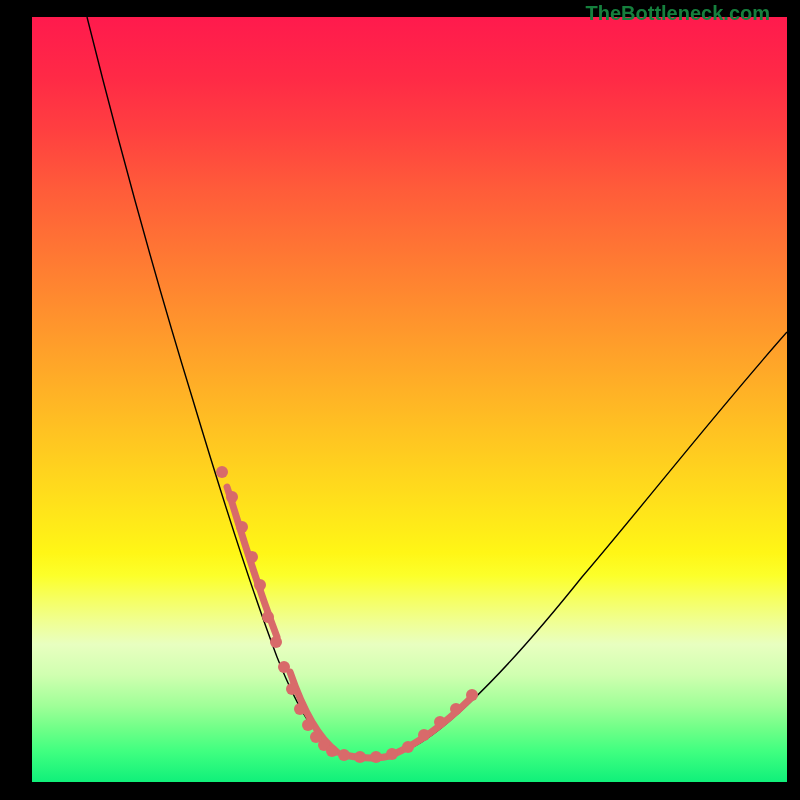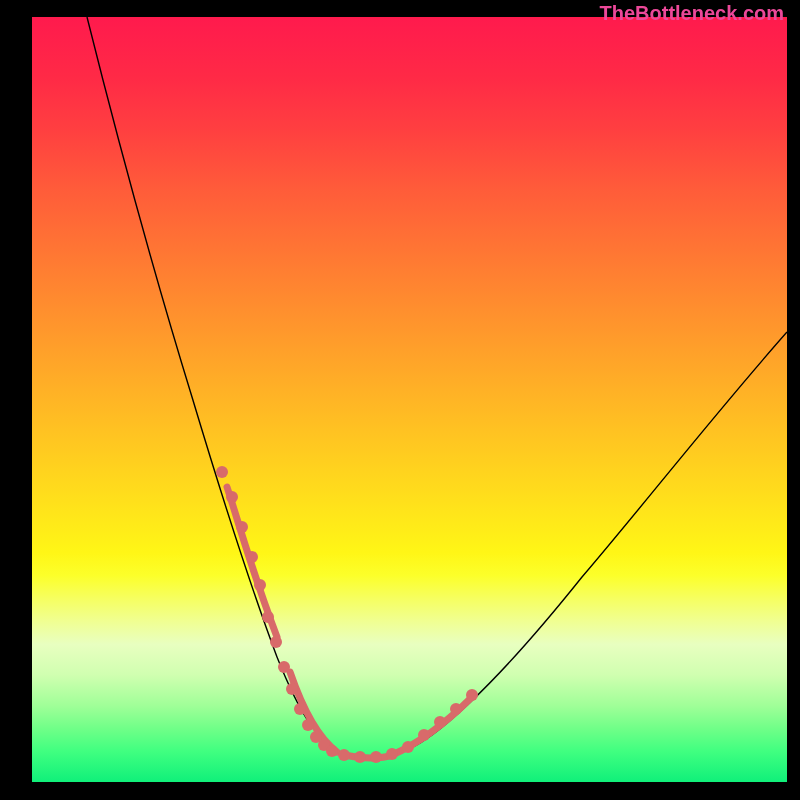--- a/index.html
+++ b/index.html
@@ -24,23 +24,23 @@
       #f0ff92 79%,
       #e8ffc0 82%,
       #d0ffb0 86%,
       #a0ff98 90%,
       #70ff88 93%,
       #40ff80 96%,
       #10f07a 100%);
   }
   .watermark{
     position:absolute;
-    top:2px;right:16px;
+    top:2px;right:30px;
     font:700 20px Arial,Helvetica,sans-serif;
-    color:#ec4899;
+    color:#15803d;
     letter-spacing:0px;
   }
   svg.curve{position:absolute;left:32px;top:17px;width:755px;height:765px;}
   .curve path{fill:none;stroke:#000;stroke-width:1.4;}
   .curve .dots{fill:#d86a6a;stroke:none;}
   .curve .seg{stroke:#d86a6a;stroke-width:7;stroke-linecap:round;}
 </style>
 </head>
 <body>
 

